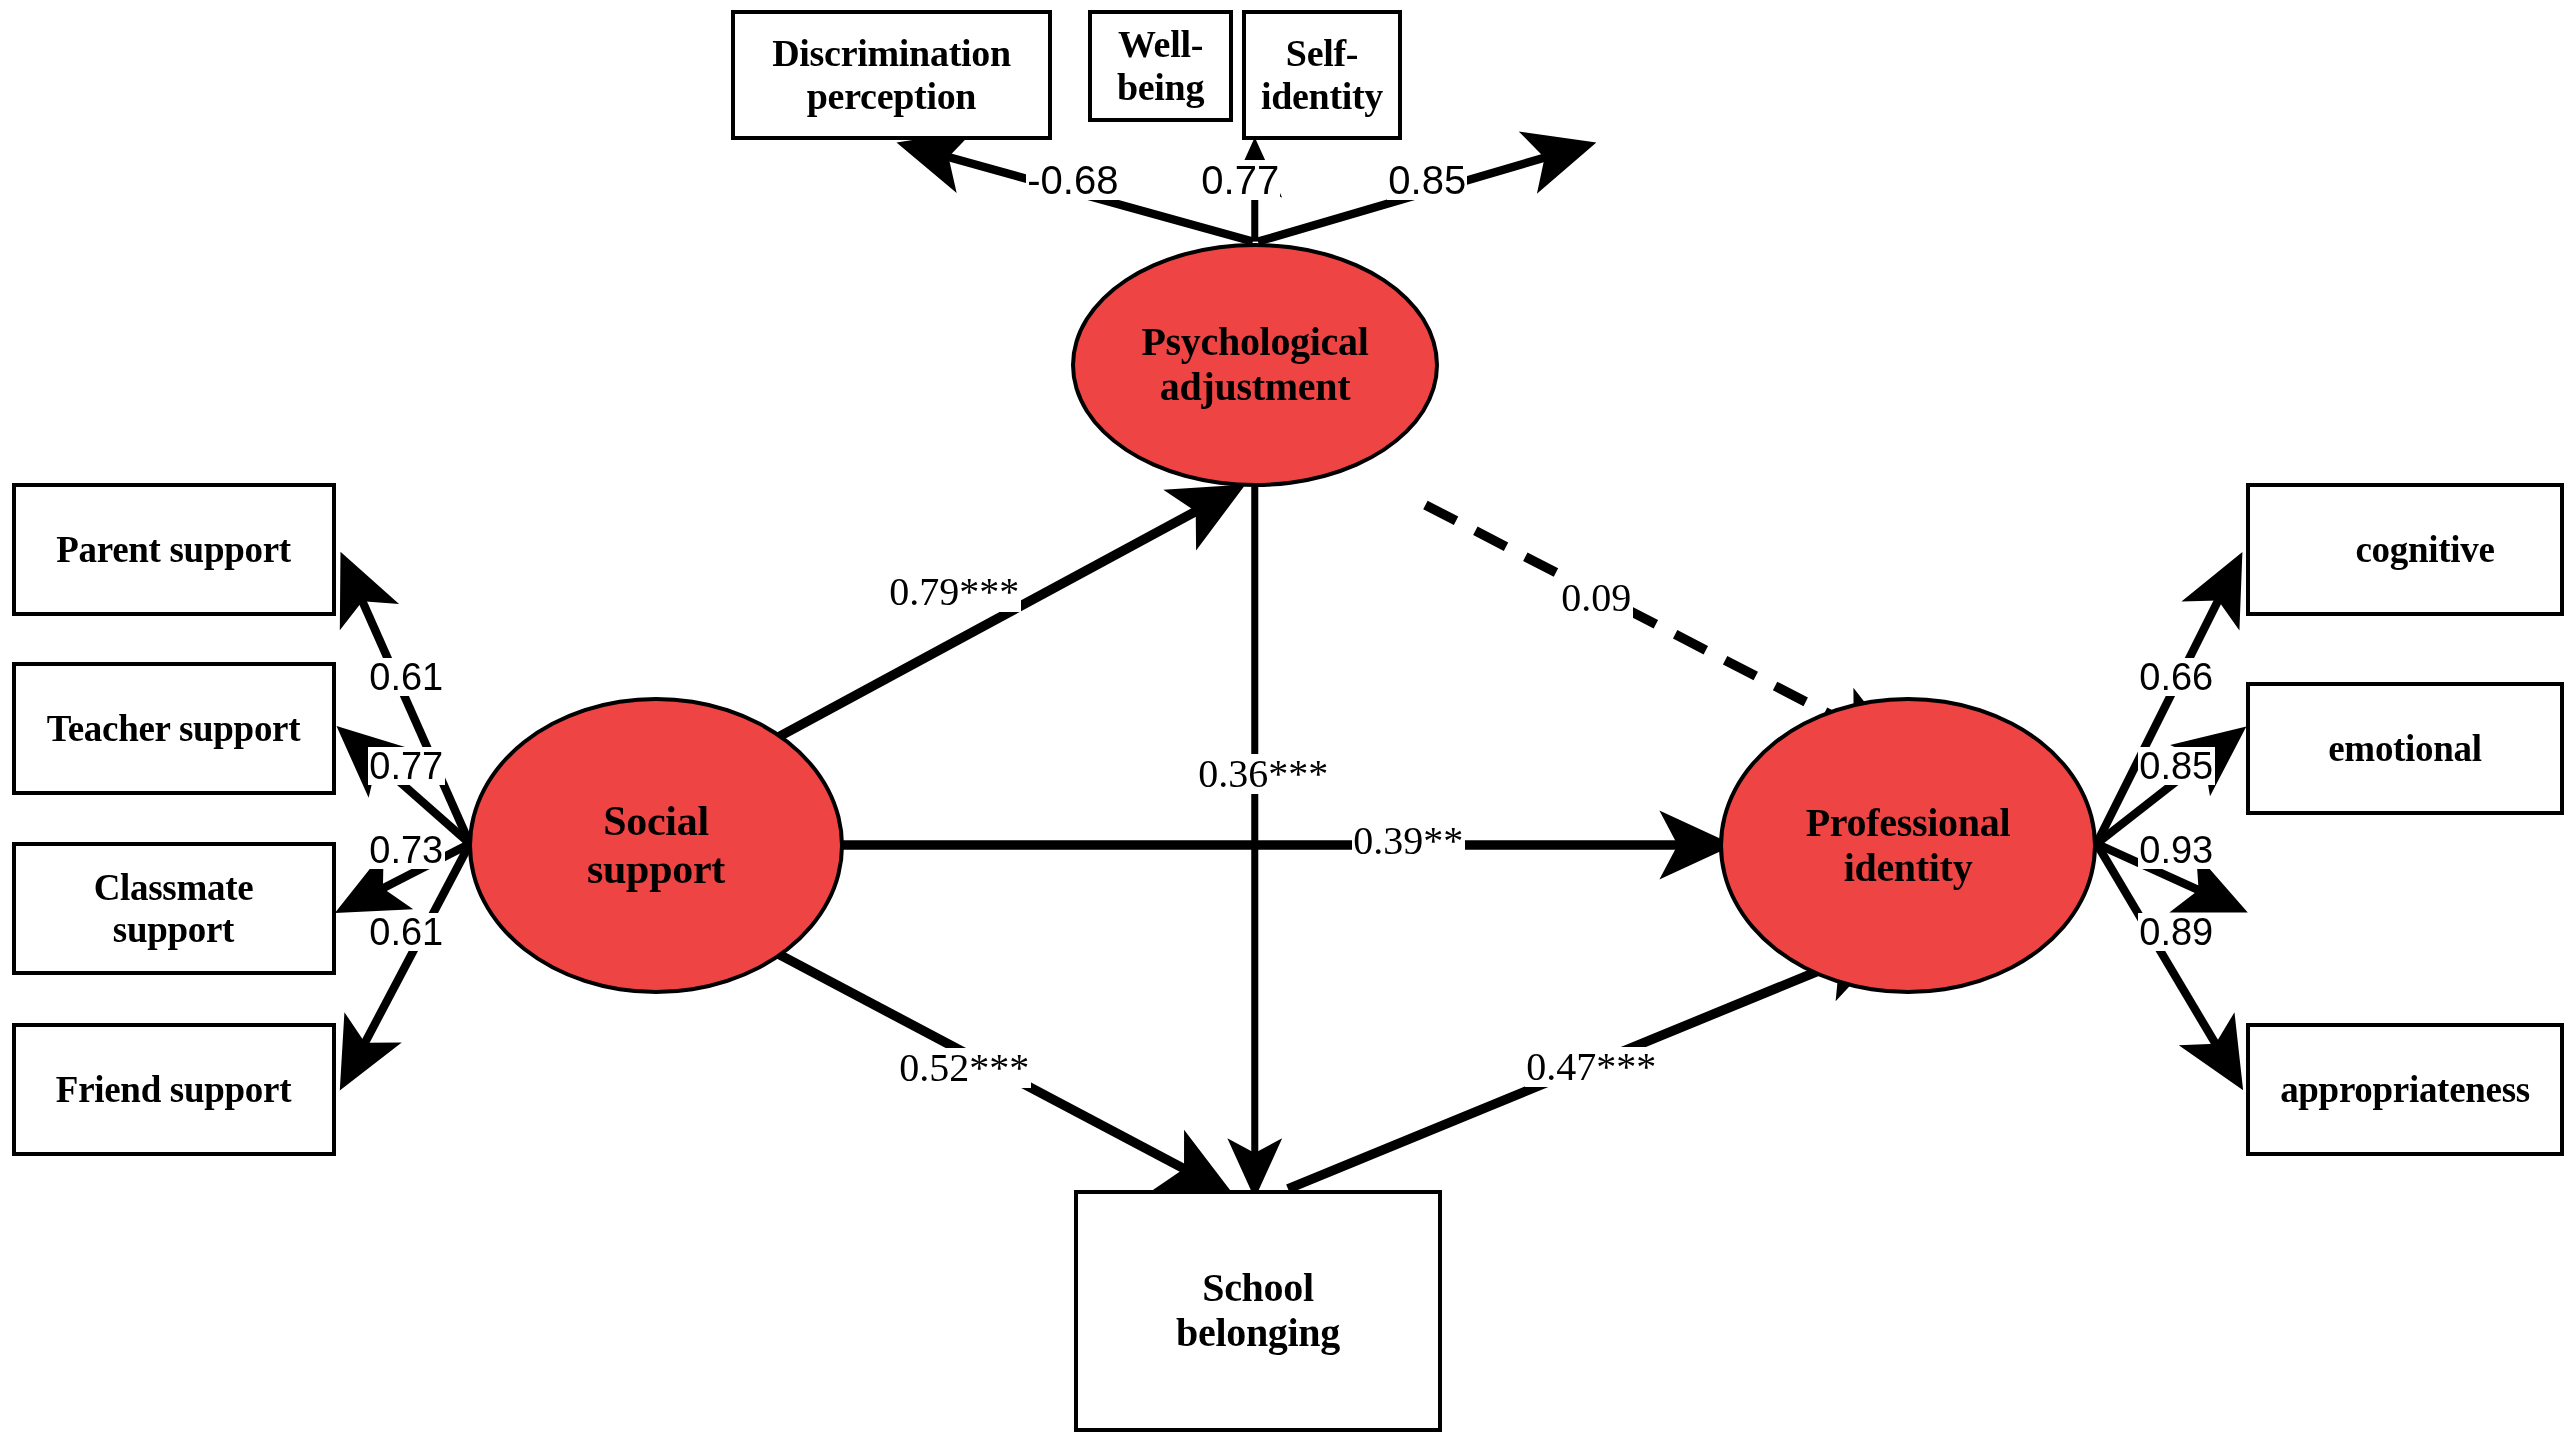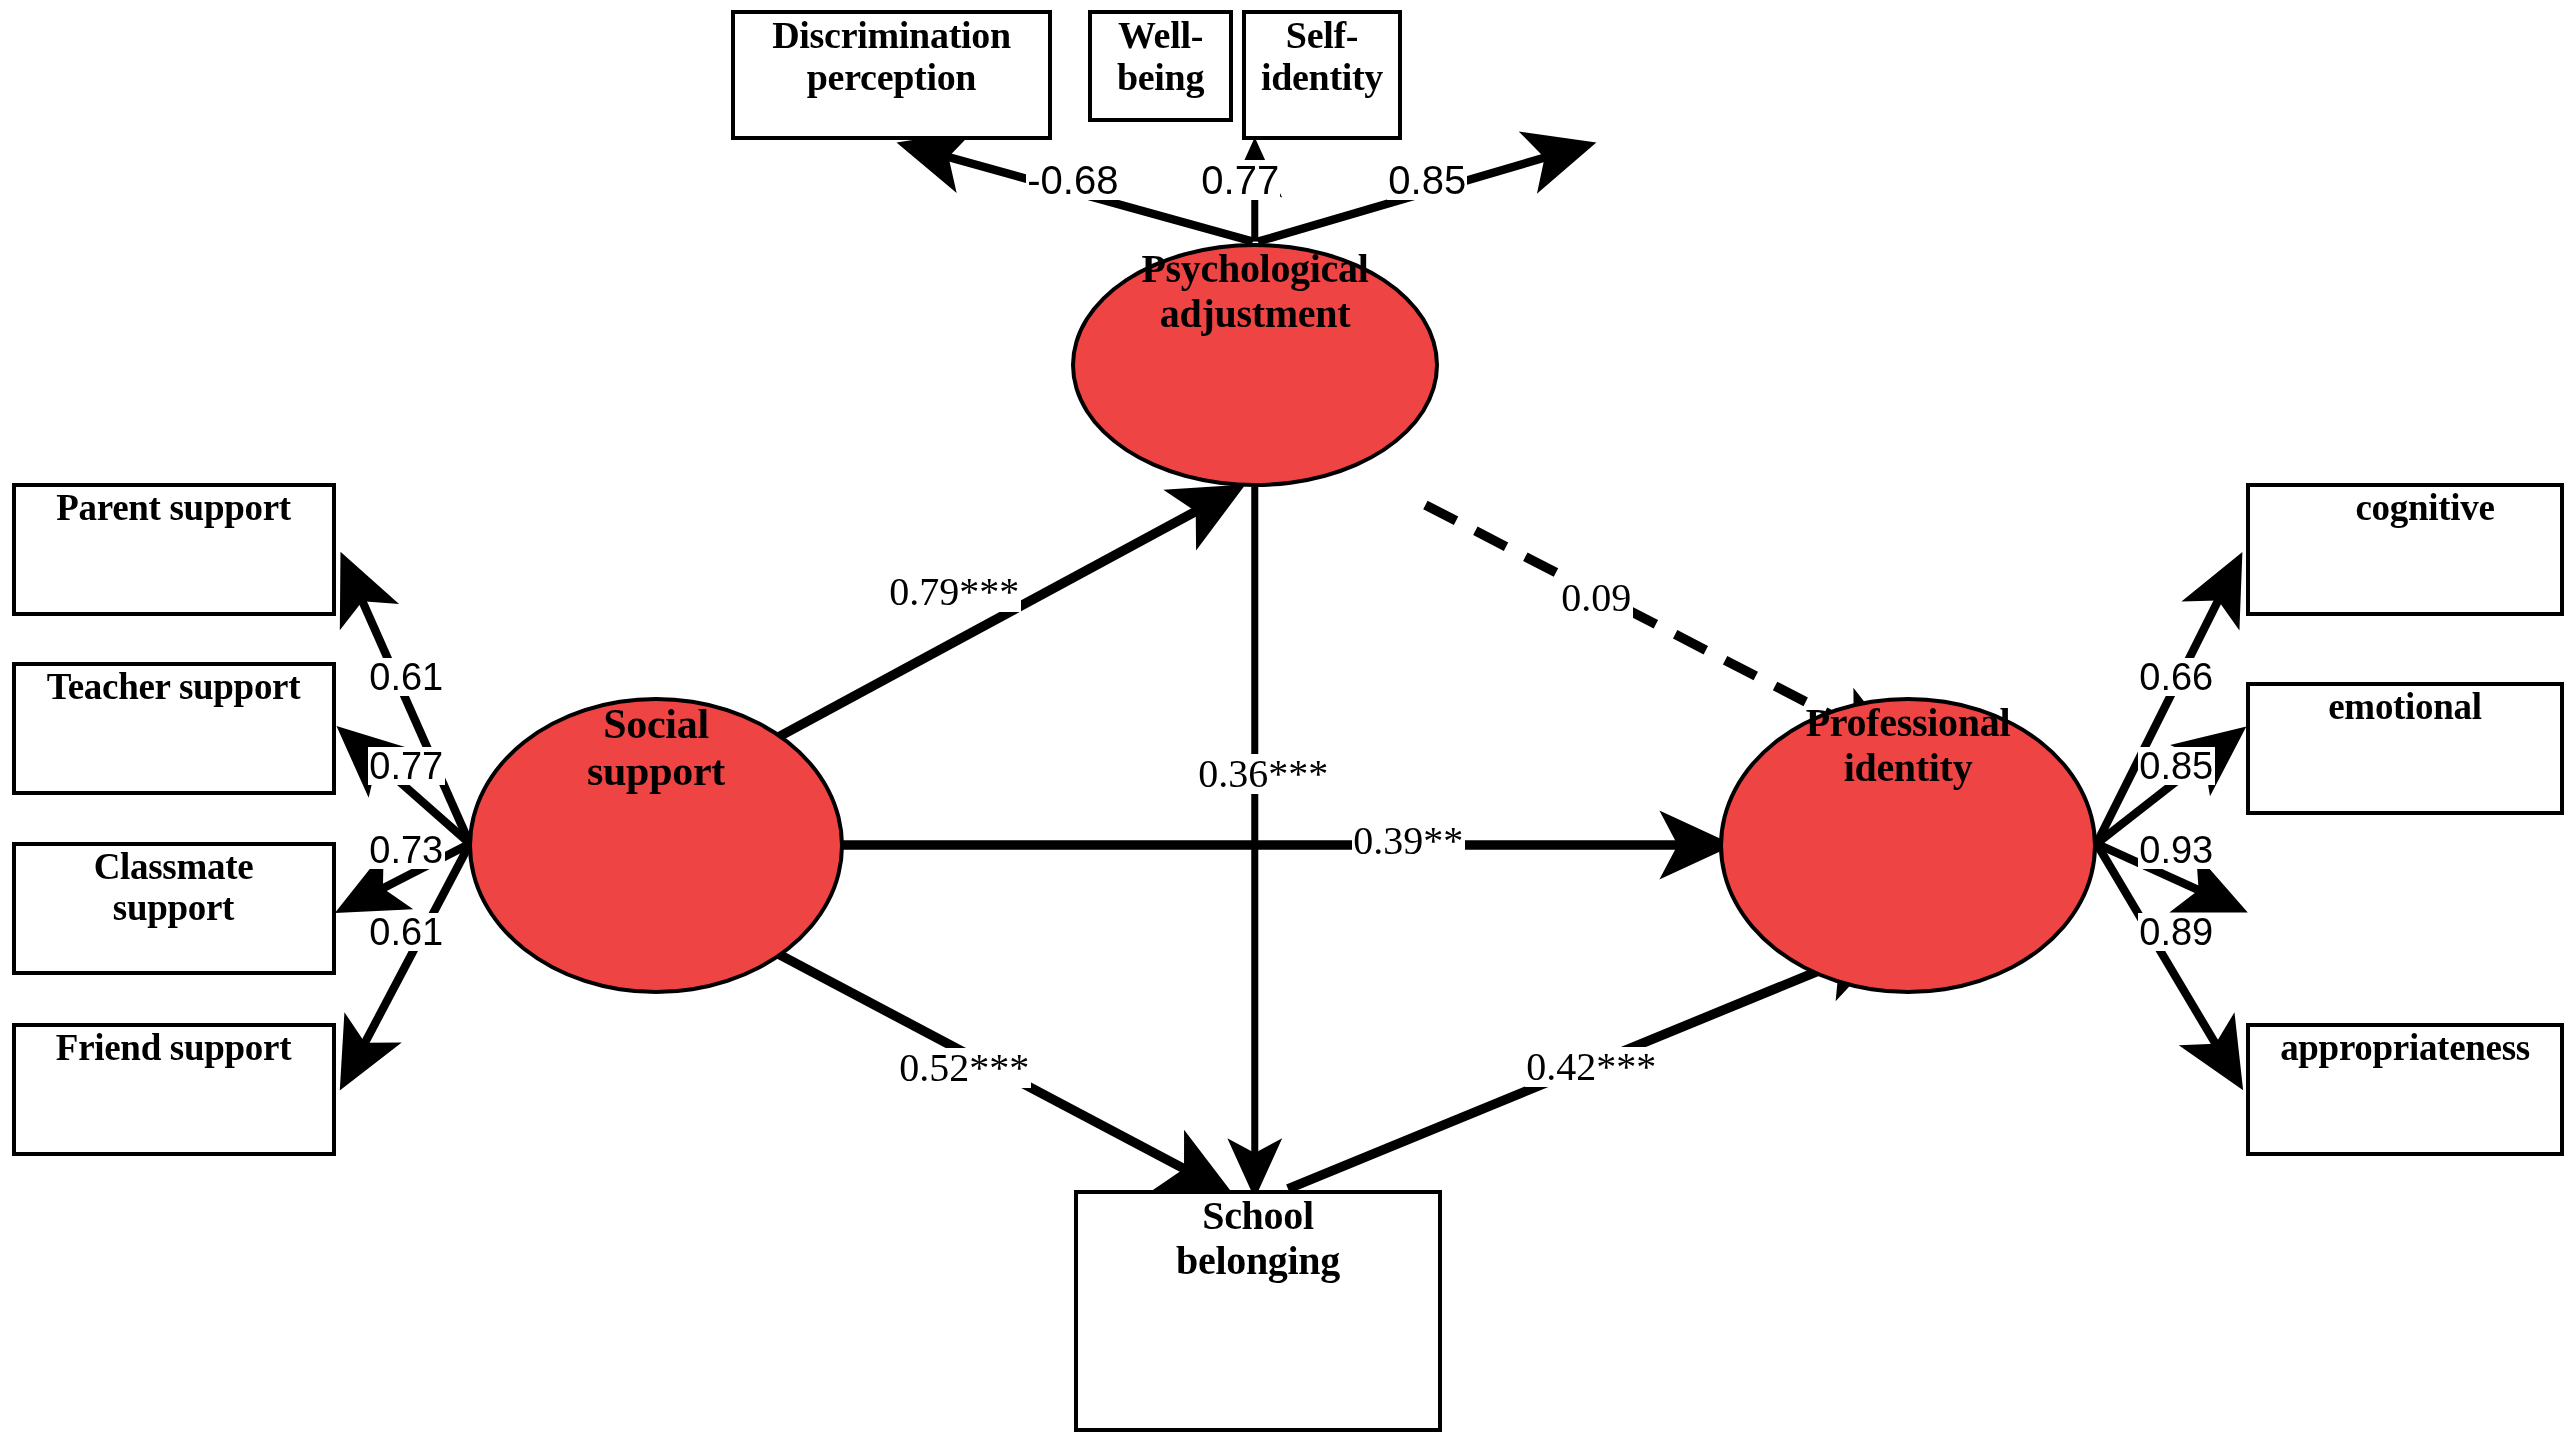--- a/index.html
+++ b/index.html
@@ -24,21 +24,21 @@
     position: absolute;
     top: 0;
     left: 0;
     width: 2576px;
     height: 1442px;
   }
   
   .node {
     position: absolute;
     display: flex;
-    align-items: flex-start;
+    align-items: center;
     justify-content: center;
     text-align: center;
     box-sizing: border-box;
     z-index: 5;
   }
   .node .node-label {
     font-family: "Liberation Serif", "DejaVu Serif", serif;
     font-weight: bold;
     color: #000000;
     line-height: 1.12;
@@ -221,16 +221,16 @@
   <div class="edge-label" style="left:2138px; top:658px; font-size:38px;">0.66</div>
   <div class="edge-label" style="left:2138px; top:747px; font-size:38px;">0.85</div>
   <div class="edge-label" style="left:2138px; top:831px; font-size:38px;">0.93</div>
   <div class="edge-label" style="left:2138px; top:913px; font-size:38px;">0.89</div>
 
   <div class="edge-label path-label" style="left:888px; top:572px; font-size:40px;">0.79***</div>
   <div class="edge-label path-label" style="left:1197px; top:754px; font-size:40px;">0.36***</div>
   <div class="edge-label path-label" style="left:1560px; top:578px; font-size:40px;">0.09</div>
   <div class="edge-label path-label" style="left:1352px; top:821px; font-size:40px;">0.39**</div>
   <div class="edge-label path-label" style="left:898px; top:1048px; font-size:40px;">0.52***</div>
-  <div class="edge-label path-label" style="left:1525px; top:1047px; font-size:40px;">0.42***</div>
+  <div class="edge-label path-label" style="left:1525px; top:1047px; font-size:40px;">0.47***</div>
 
 </div>
 
 
 </body></html>

